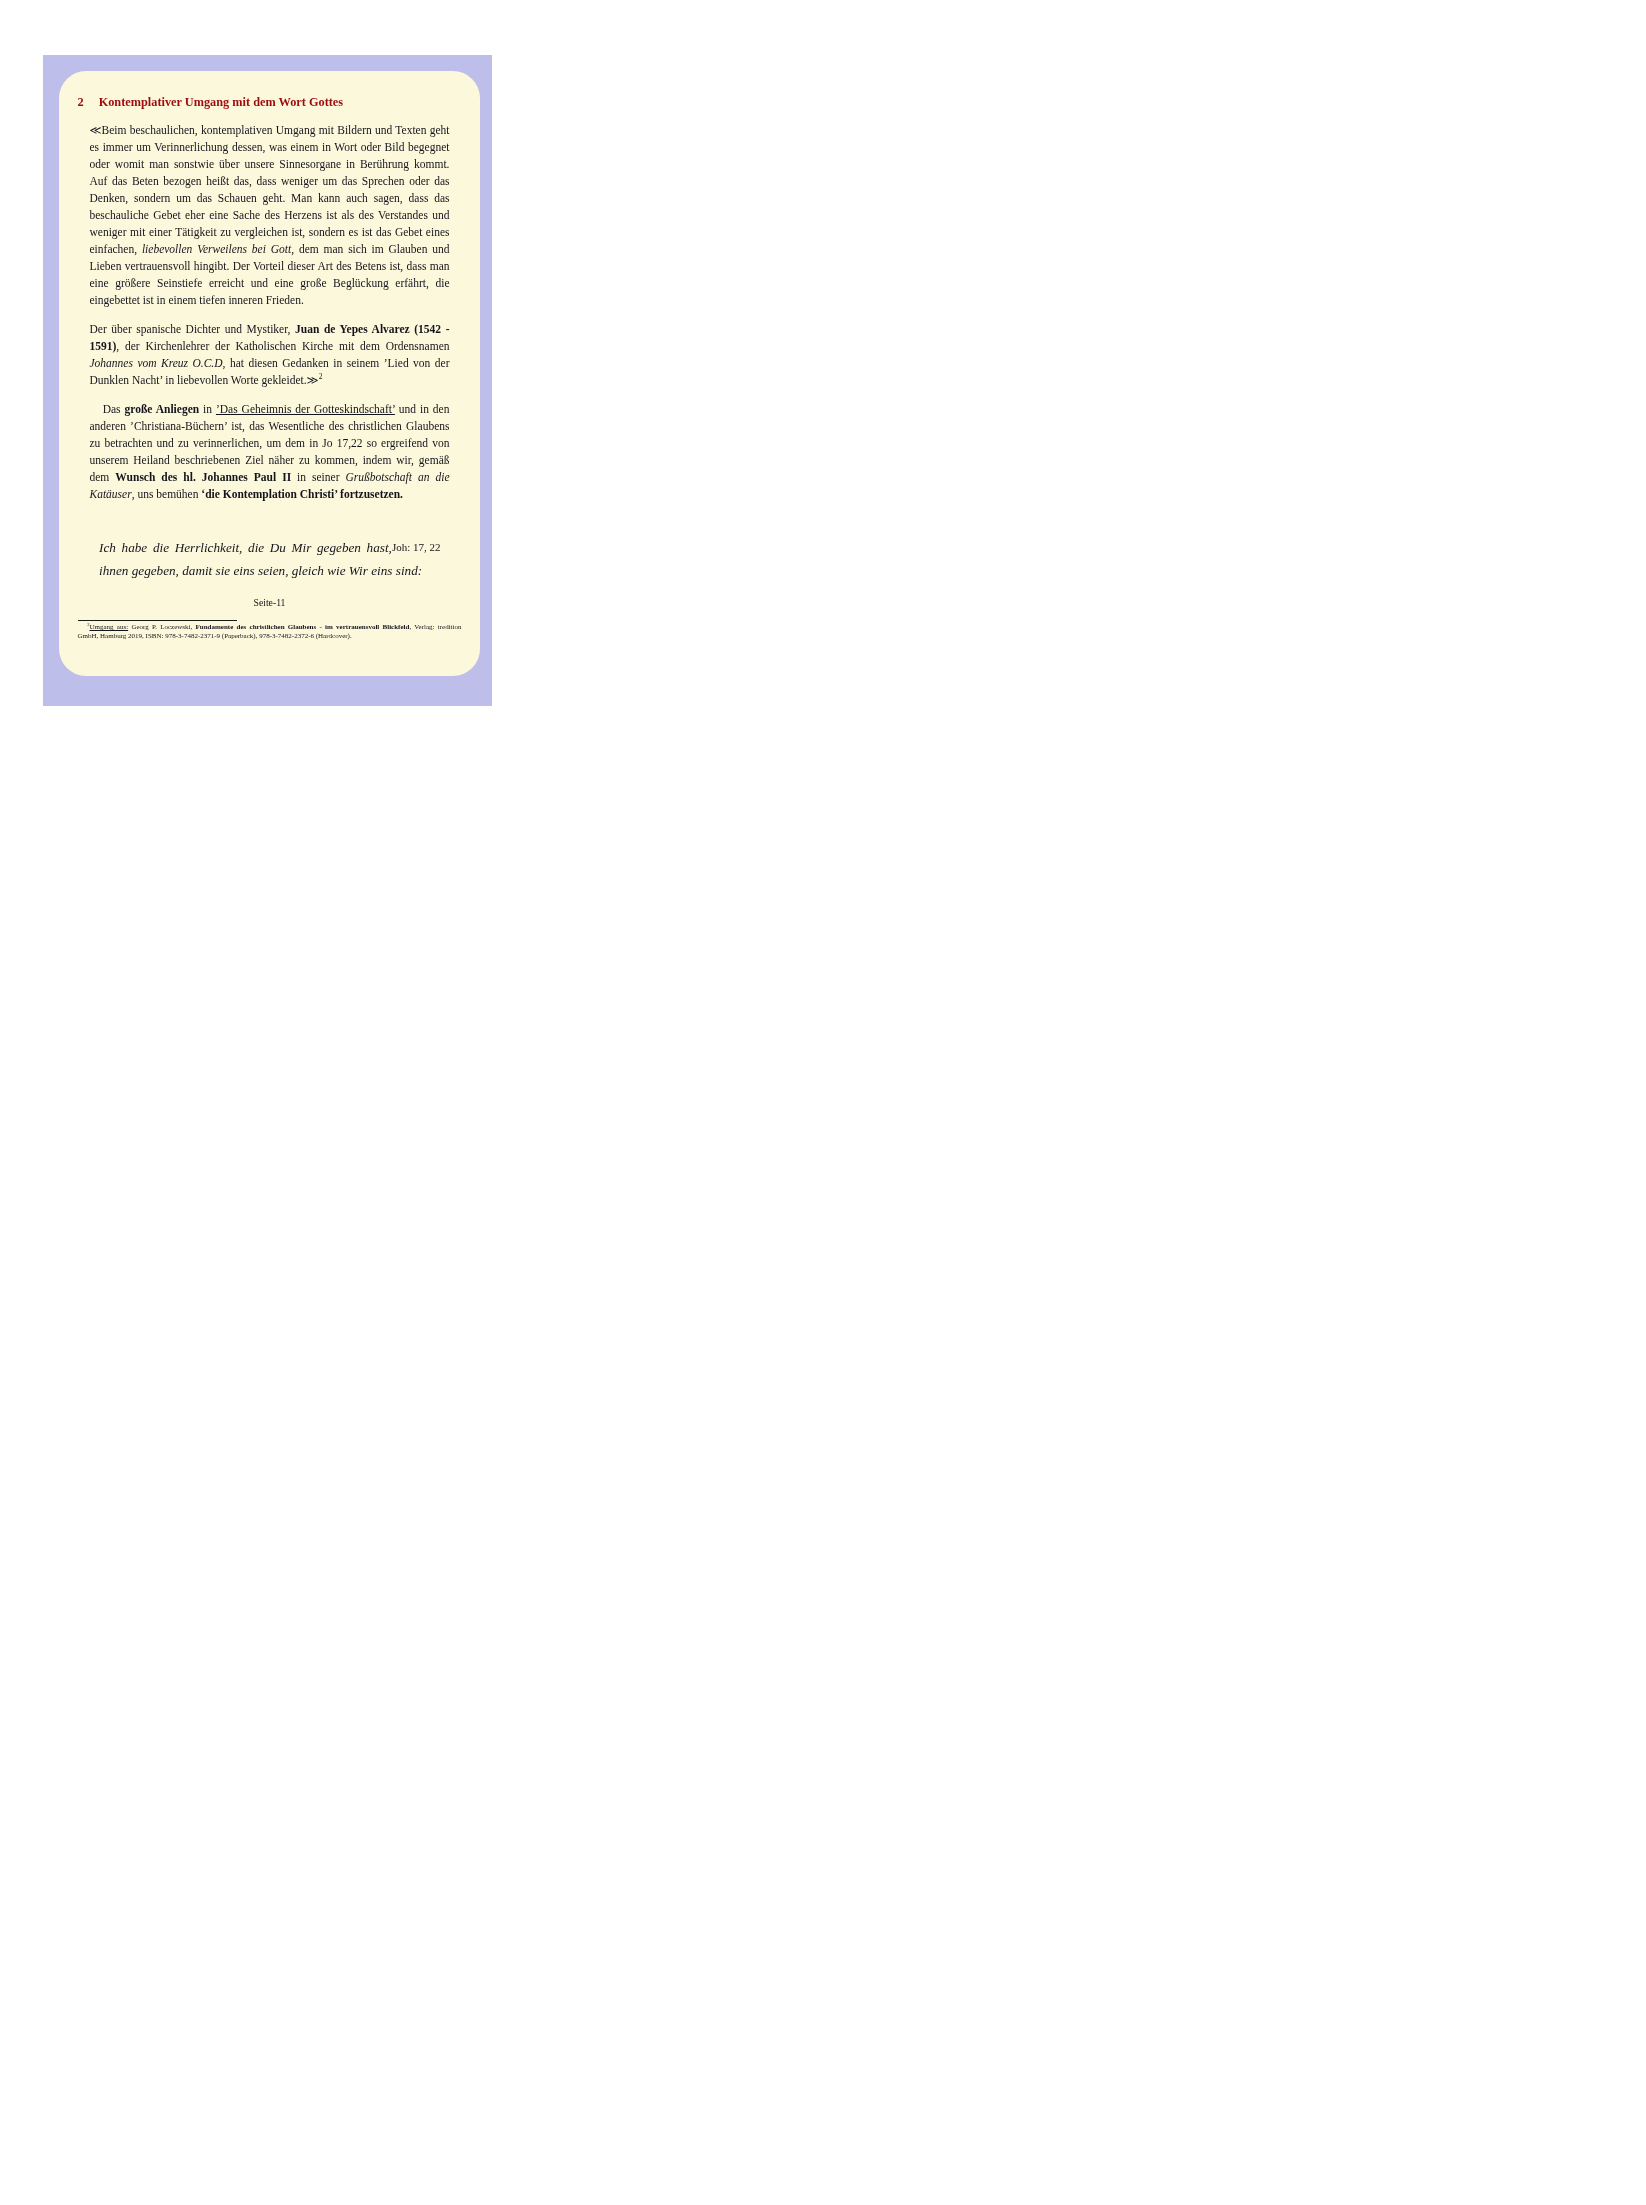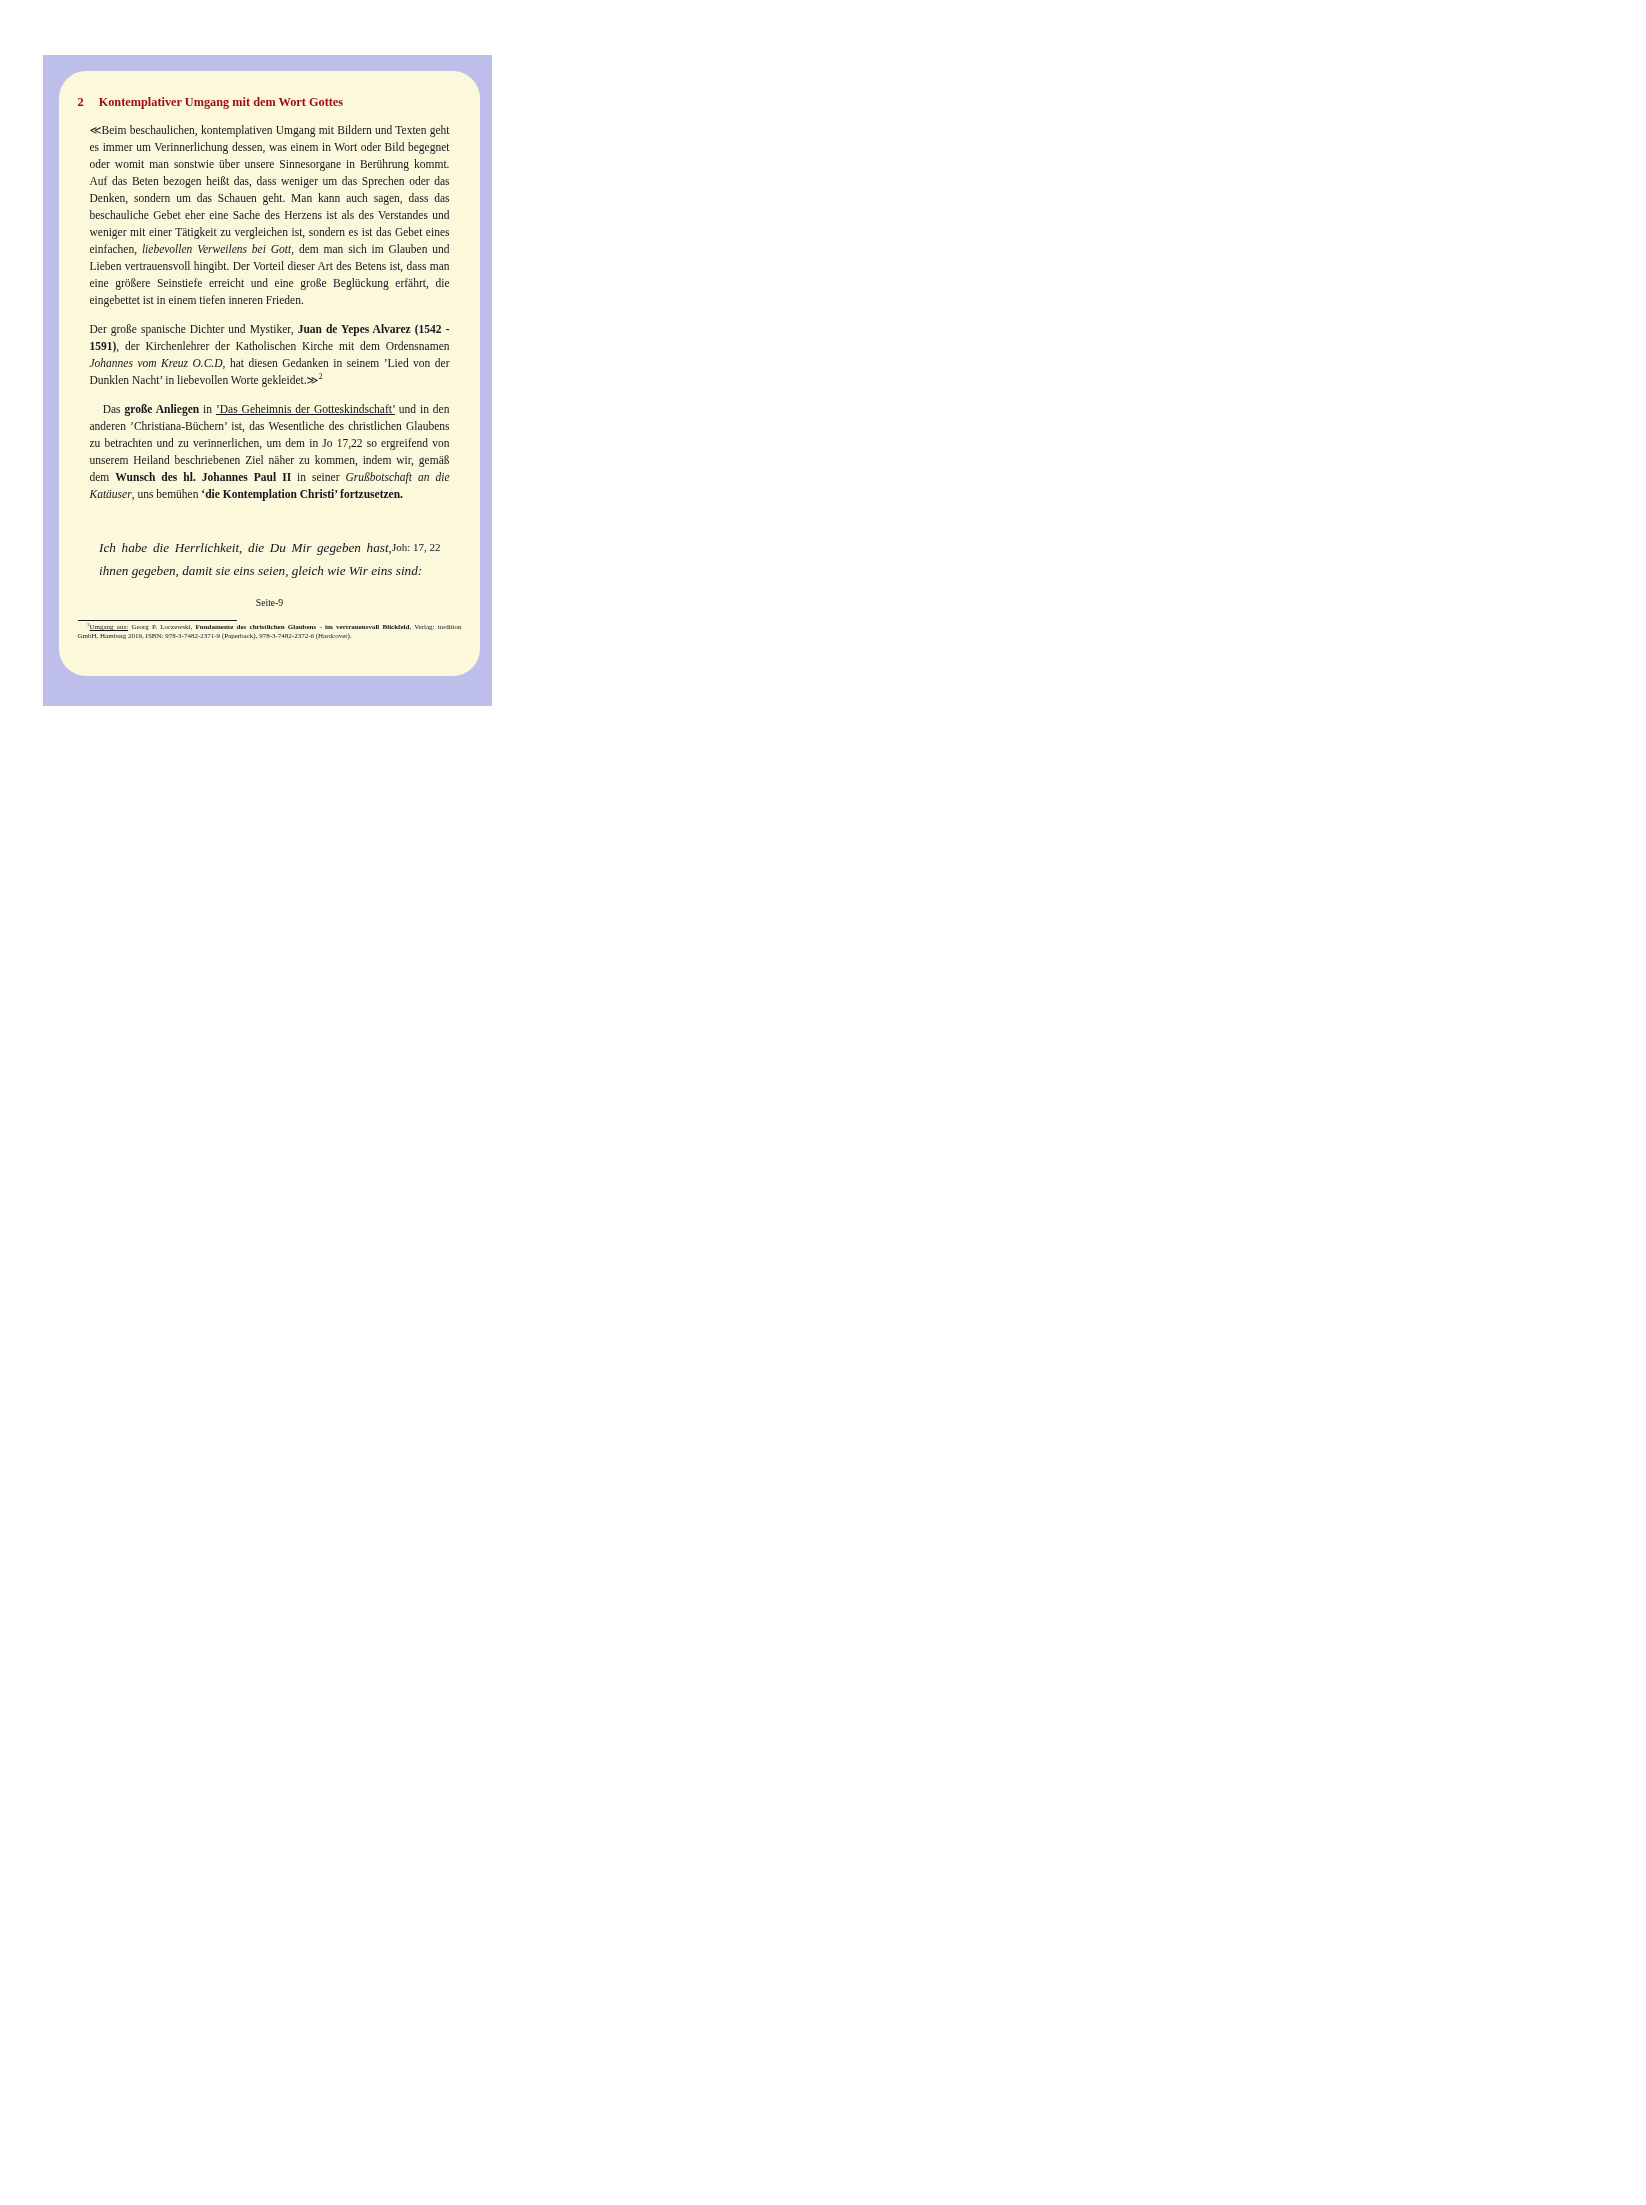--- a/index.html
+++ b/index.html
@@ -98,29 +98,29 @@
 <div class="panel"></div>
 
 <div class="card">
 
   <h2 class="heading">
     <span class="num">2</span><span>Kontemplativer Umgang mit dem Wort Gottes</span>
   </h2>
 
   <p class="para"><span>≪Beim beschaulichen, kontemplativen Umgang mit Bildern und Texten geht es immer um Verinnerlichung dessen, was einem in Wort oder Bild begegnet oder womit man sonstwie über unsere Sinnesorgane in Berührung kommt. Auf das Beten bezogen heißt das, dass weniger um das Sprechen oder das Denken, sondern um das Schauen geht. Man kann auch sagen, dass das beschauliche Gebet eher eine Sache des Herzens ist als des Verstandes und weniger mit einer Tätigkeit zu vergleichen ist, sondern es ist das Gebet eines einfachen, </span><span class="i">liebevollen Verweilens bei Gott</span><span>, dem man sich im Glauben und Lieben vertrauensvoll hingibt. Der Vorteil dieser Art des Betens ist, dass man eine größere Seinstiefe erreicht und eine große Beglückung erfährt, die eingebettet ist in einem tiefen inneren Frieden.</span></p>
 
-  <p class="para"><span>Der große spanische Dichter und Mystiker, </span><span class="b">Juan de Yepes Alvarez (1542 - 1591)</span><span>, der Kirchenlehrer der Katholischen Kirche mit dem Ordensnamen </span><span class="i">Johannes vom Kreuz O.C.D</span><span>, hat diesen Gedanken in seinem ’Lied von der Dunklen Nacht’ in liebevollen Worte gekleidet.≫</span><span class="sup">2</span></p>
+  <p class="para"><span>Der über spanische Dichter und Mystiker, </span><span class="b">Juan de Yepes Alvarez (1542 - 1591)</span><span>, der Kirchenlehrer der Katholischen Kirche mit dem Ordensnamen </span><span class="i">Johannes vom Kreuz O.C.D</span><span>, hat diesen Gedanken in seinem ’Lied von der Dunklen Nacht’ in liebevollen Worte gekleidet.≫</span><span class="sup">2</span></p>
 
   <p class="para indent"><span>Das </span><span class="b">große Anliegen</span><span> in </span><span class="u">’Das Geheimnis der Gotteskindschaft’</span><span> und in den anderen ’Christiana-Büchern’ ist, das Wesentliche des christlichen Glaubens zu betrachten und zu verinnerlichen, um dem in Jo 17,22 so ergreifend von unserem Heiland beschriebenen Ziel näher zu kommen, indem wir, gemäß dem </span><span class="b">Wunsch des hl. Johannes Paul II</span><span> in seiner </span><span class="i">Grußbotschaft an die Katäuser</span><span>, uns bemühen </span><span class="b">‘die Kontemplation Christi’ fortzusetzen.</span></p>
 
   <div class="quote">
     <span class="quote-ref">Joh: 17, 22</span>
     <span><span>Ich habe die Herrlichkeit, die Du Mir gegeben hast, ihnen gegeben, damit sie eins seien, gleich wie Wir eins sind:</span></span>
   </div>
 
-  <div class="page-label">Seite-9</div>
+  <div class="page-label">Seite-11</div>
 
   <div class="footnote-rule"></div>
 
   <div class="footnote"><span class="sup">2</span><span class="u">Umgang aus:</span><span> Georg P. Loczewski, </span><span class="b">Fundamente des christlichen Glaubens - im vertrauensvoll Blickfeld</span><span>, Verlag: tredition GmbH, Hamburg 2019, ISBN: 978-3-7482-2371-9 (Paperback), 978-3-7482-2372-6 (Hardcover).</span></div>
 
 </div>
 
 
 </body></html>

